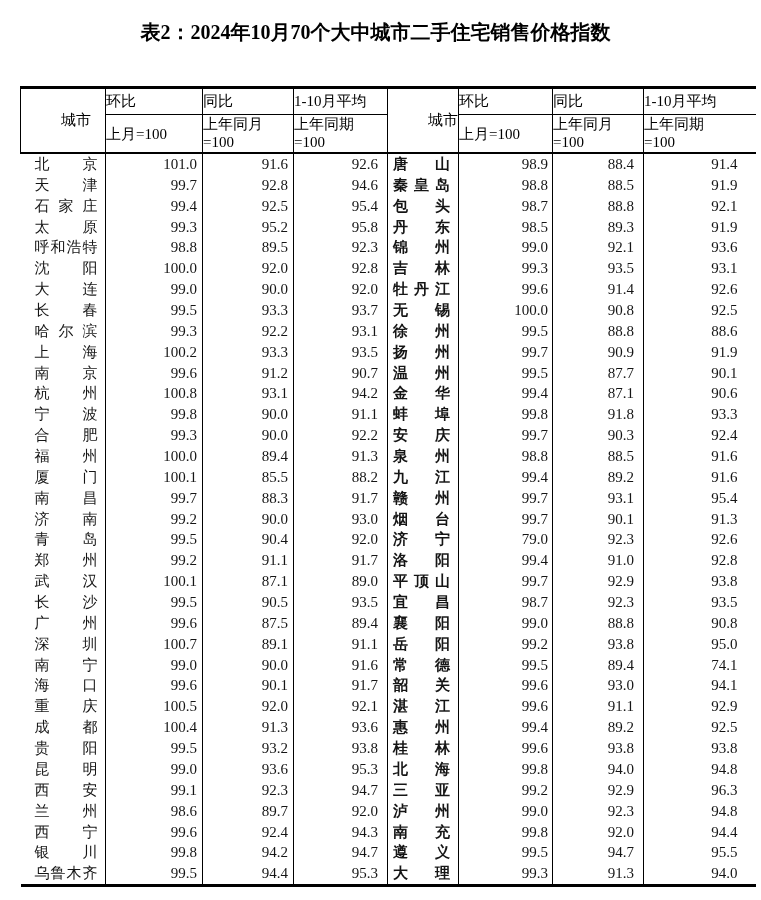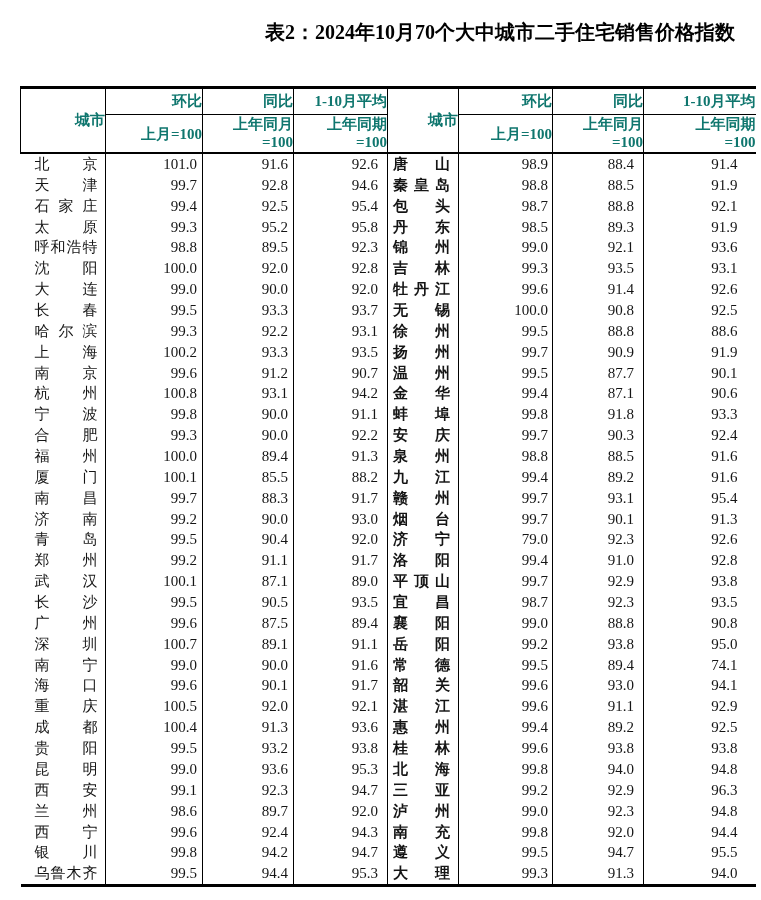--- a/index.html
+++ b/index.html
@@ -6,22 +6,22 @@
   body{
     width:761px;height:900px;
     font-family:"Liberation Serif","DejaVu Serif",serif;
     color:#151515;
     -webkit-font-smoothing:antialiased;
   }
   .page{width:761px;height:900px;overflow:hidden;background:#fff;}
   .title{
     width:735px;
     padding-top:21px;
-    margin:0 0 43px 0;
-    text-align:right;
+    margin:0 0 43px 8px;
+    text-align:center;
     font-weight:700;
     font-size:20px;
     line-height:22px;
     color:#000;
   }
   table.idx{
     border-collapse:collapse;
     table-layout:fixed;
     width:735px;
     margin-left:20px;
@@ -31,24 +31,24 @@
   }
   col.c-city-l{width:85px;}
   col.c-mom-l{width:97px;}
   col.c-yoy-l{width:91px;}
   col.c-avg-l{width:94px;}
   col.c-city-r{width:71px;}
   col.c-mom-r{width:94px;}
   col.c-yoy-r{width:91px;}
   col.c-avg-r{width:112px;}
   th{
-    font-weight:700;
-    text-align:right;
+    font-weight:400;
+    text-align:left;
     padding:0;
-    color:#0f766e;
+    color:#000000;
   }
   thead tr.h1 th{height:25px;line-height:25px;}
   thead tr.h2 th{height:37px;line-height:36px;}
   thead tr.h2 th.two{line-height:17.5px;vertical-align:middle;border-radius:16px;}
   thead th[rowspan]{vertical-align:middle;line-height:20px;padding-left:40px;}
   .bR{border-right:1.5px solid #000;}
   .bL{border-left:1.5px solid #000;}
   .midline{border-bottom:1.5px solid #000;}
   thead tr.h2 th, thead th[rowspan]{border-bottom:2.2px solid #000;}
   tbody td{

